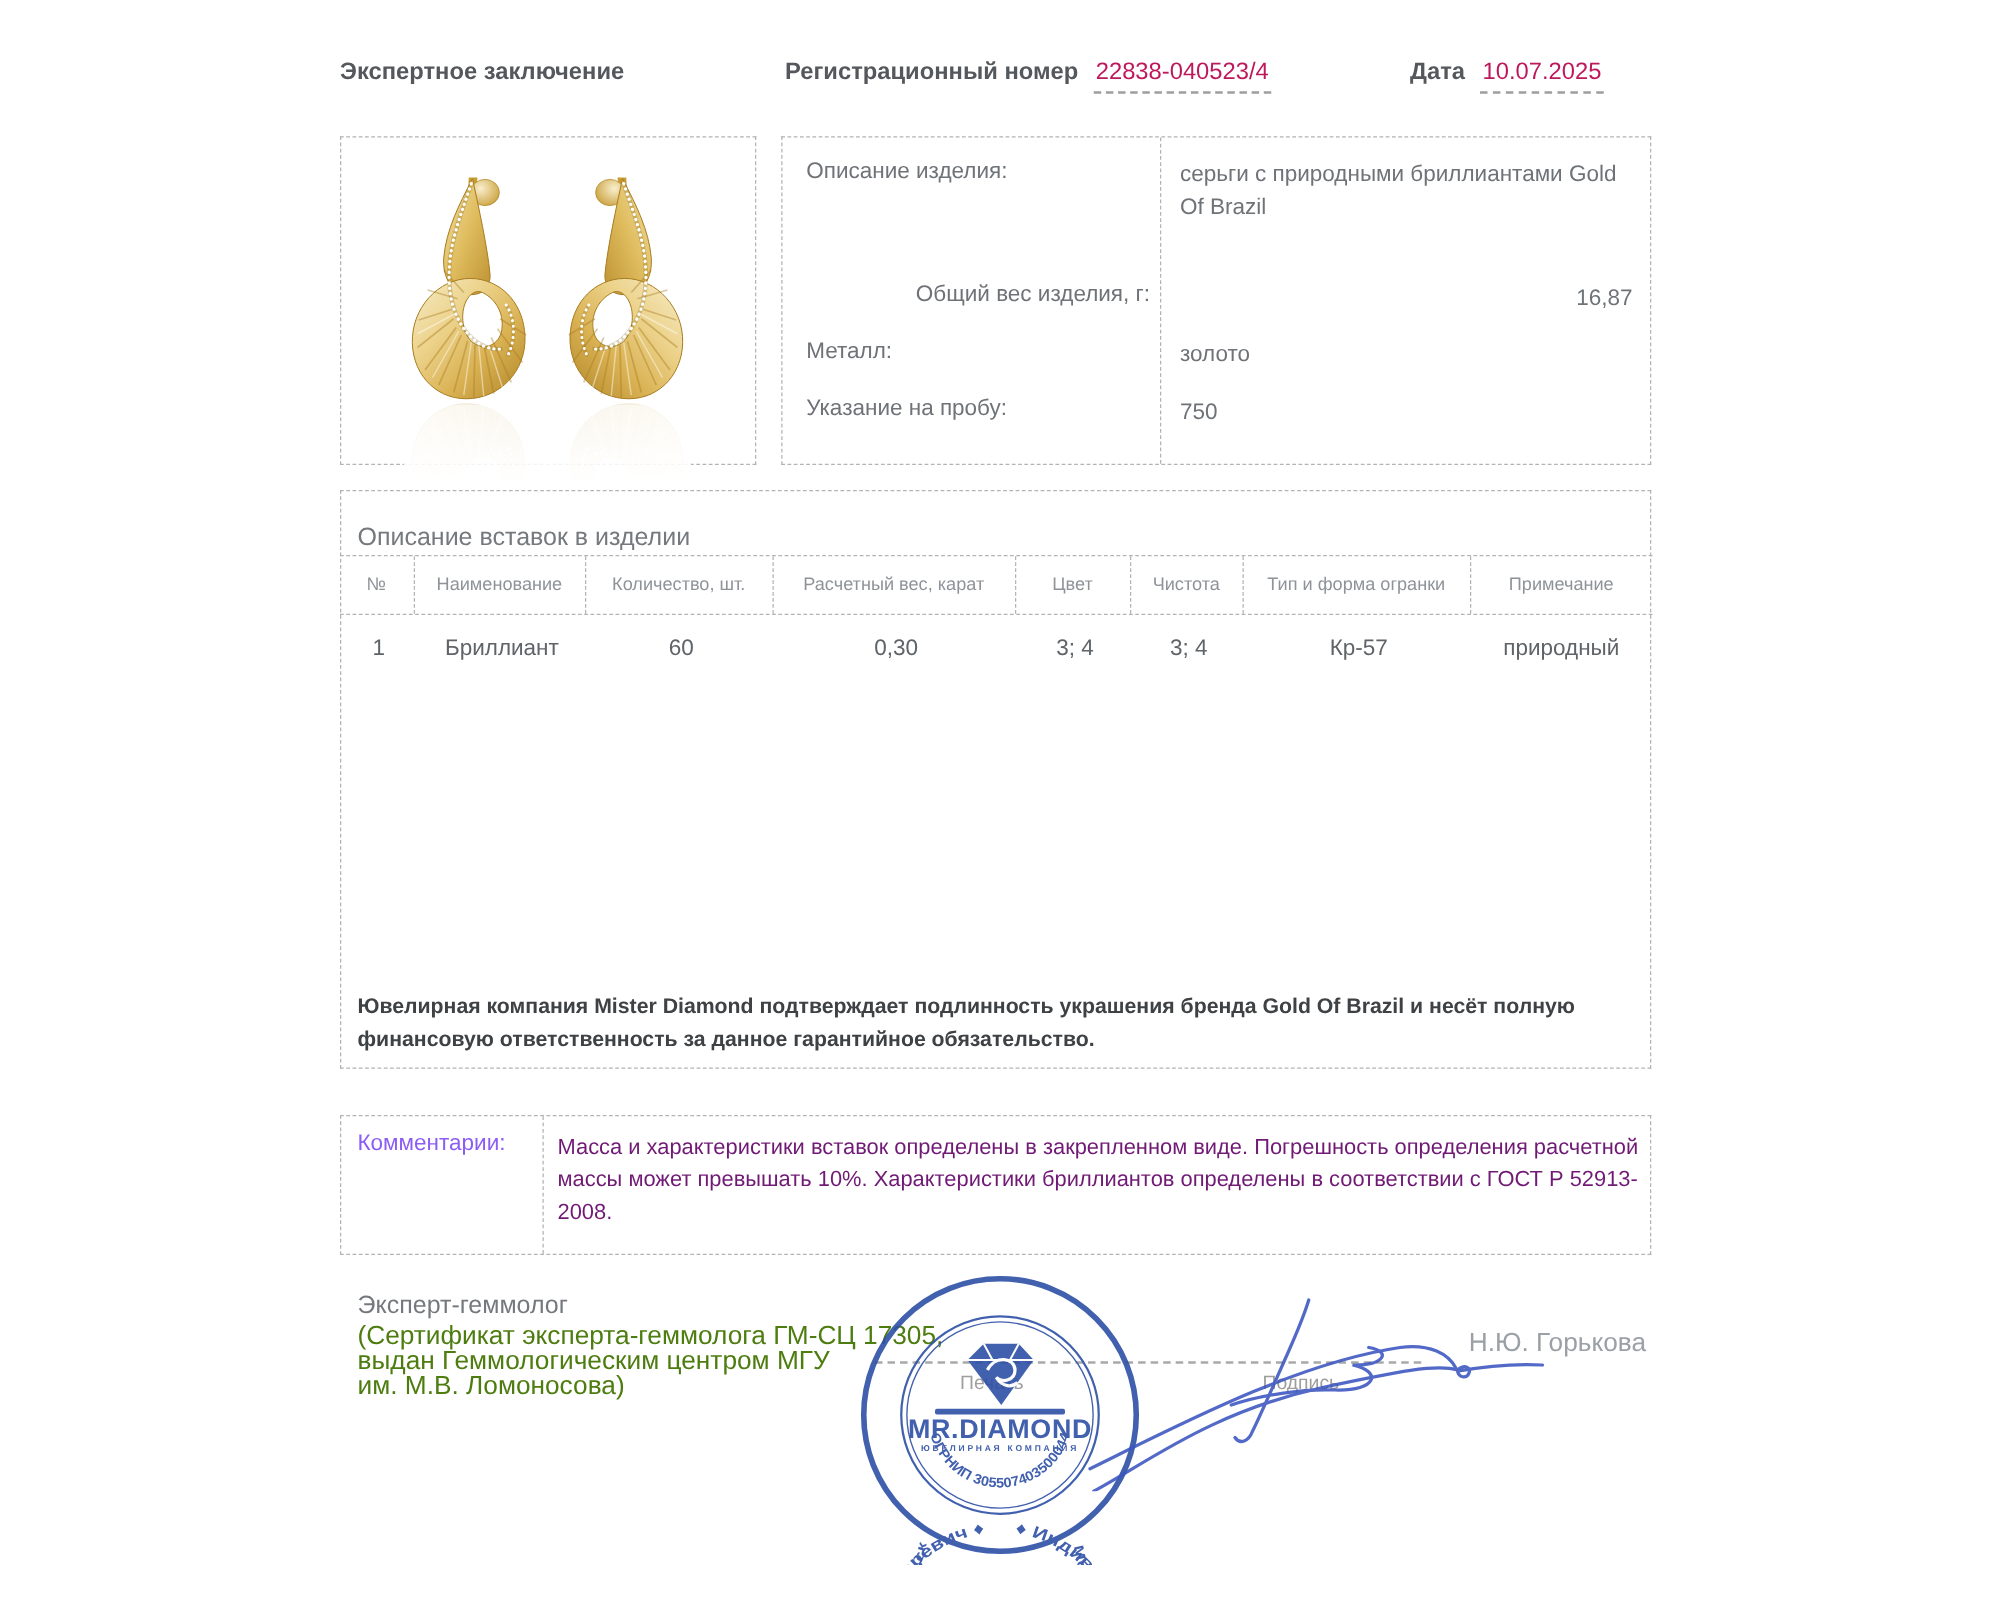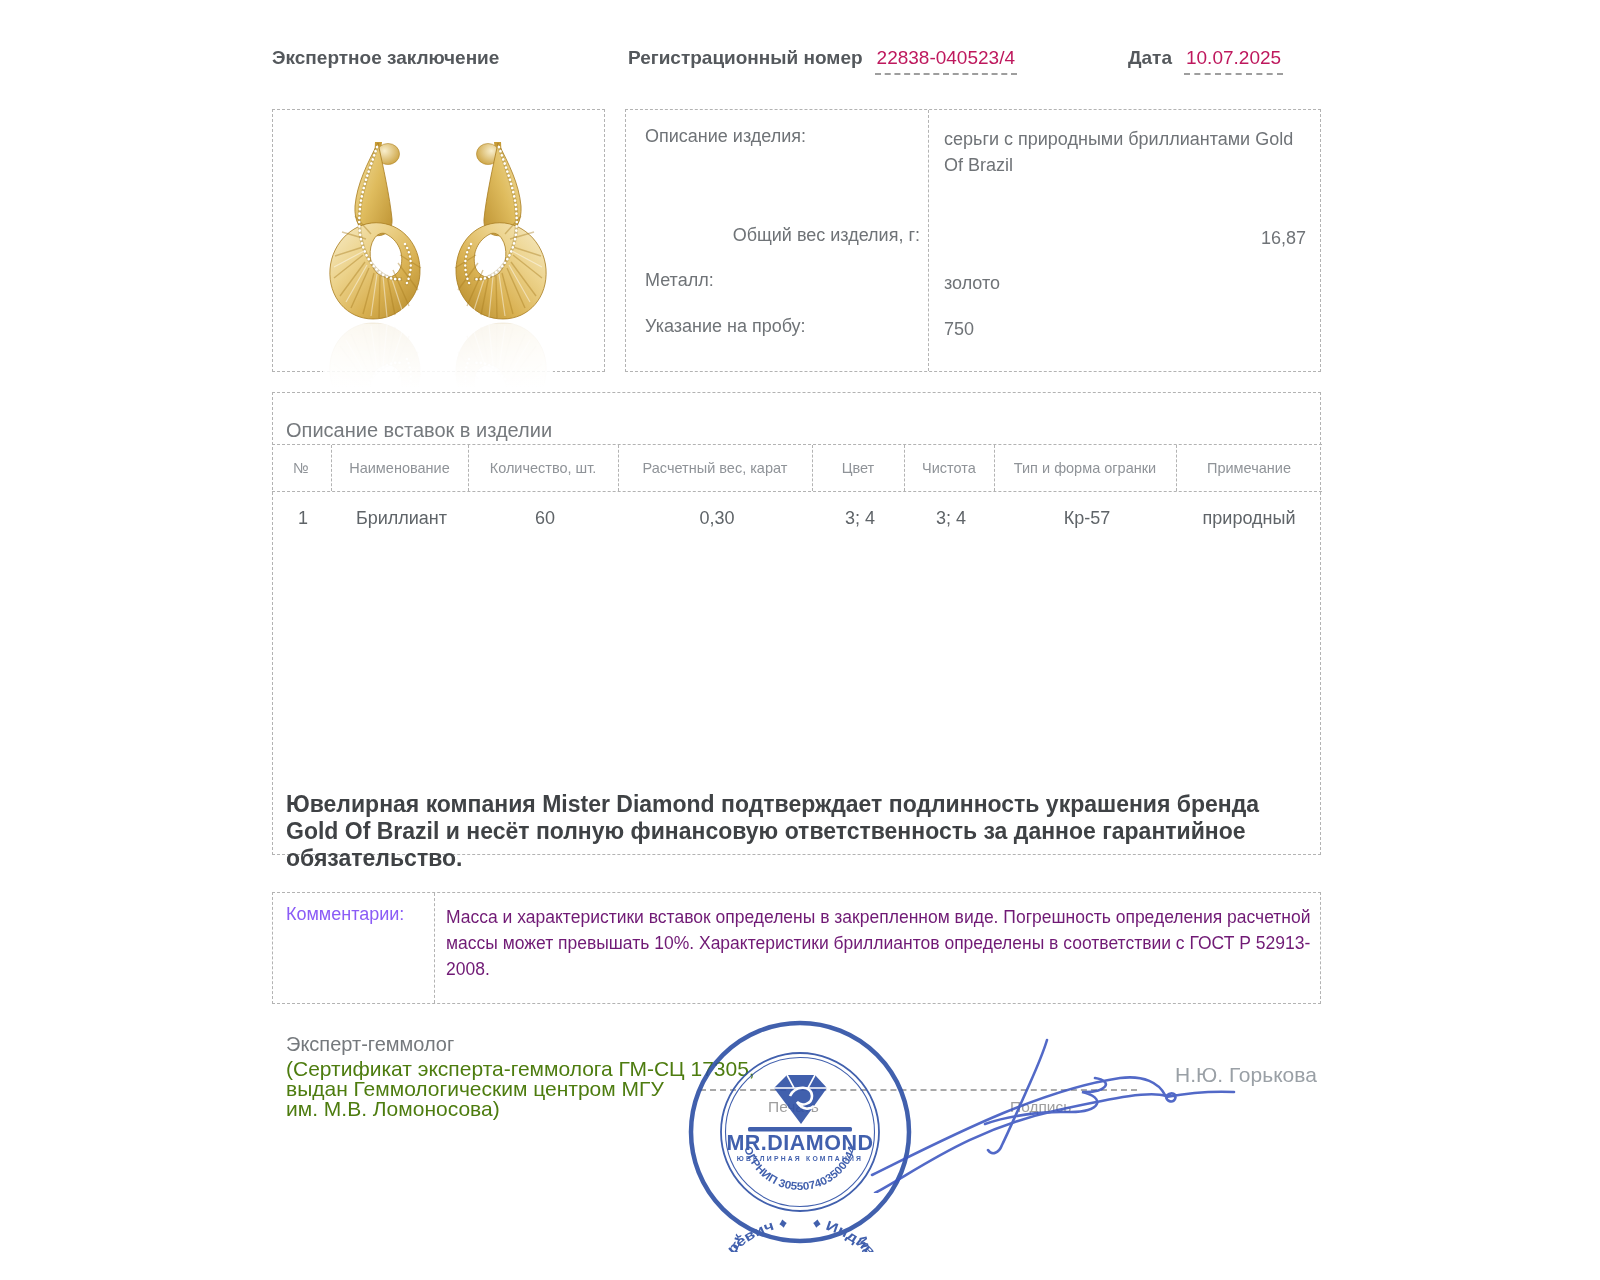--- a/index.html
+++ b/index.html
@@ -36,21 +36,21 @@
   .t-head { position:absolute; left:-1.5px; right:-1.5px; top:51px; height:48px;
             border-top:1.5px dashed #b3b3b3; border-bottom:1.5px dashed #b3b3b3;
             display:flex; }
   .t-head .tc { font-size:14.5px; color:#8f9398; display:flex; align-items:center; justify-content:center; }
   .t-head .tc:not(:last-child) { border-right:1.5px dashed #b3b3b3; }
   .t-row { position:absolute; left:0; right:0; top:100px; height:50px; display:flex; }
   .t-row .tc { font-size:18px; color:#5f6468; display:flex; align-items:center; justify-content:center; }
   .c0{width:60px;} .c1{width:137px;} .c2{width:150px;} .c3{width:194px;}
   .c4{width:92px;} .c5{width:90px;} .c6{width:182px;} .c7{flex:1;}
   .t-statement { position:absolute; left:13px; top:398px; width:1016px;
-                 font-size:23px; font-weight:bold; color:#3f4245; line-height:27px; }
+                 font-size:17px; font-weight:bold; color:#3f4245; line-height:27px; }
 
   
   .comments-box { position:absolute; left:272px; top:892px; width:1049px; height:112px; }
   .c-divider { position:absolute; left:161px; top:0; bottom:0; border-left:1.5px dashed #b3b3b3; }
   .c-label { position:absolute; left:13px; top:11px; font-size:18px; color:#8b5cf6; }
   .c-text  { position:absolute; left:173px; top:11px; width:872px; font-size:17.5px; color:#701a75; line-height:26px; }
 
   
   .f-expert-title { position:absolute; left:286px; top:1033px; font-size:20px; color:#75797d; }
   .f-expert-cert  { position:absolute; left:286px; top:1059px; font-size:21px; color:#4d7c0f;

